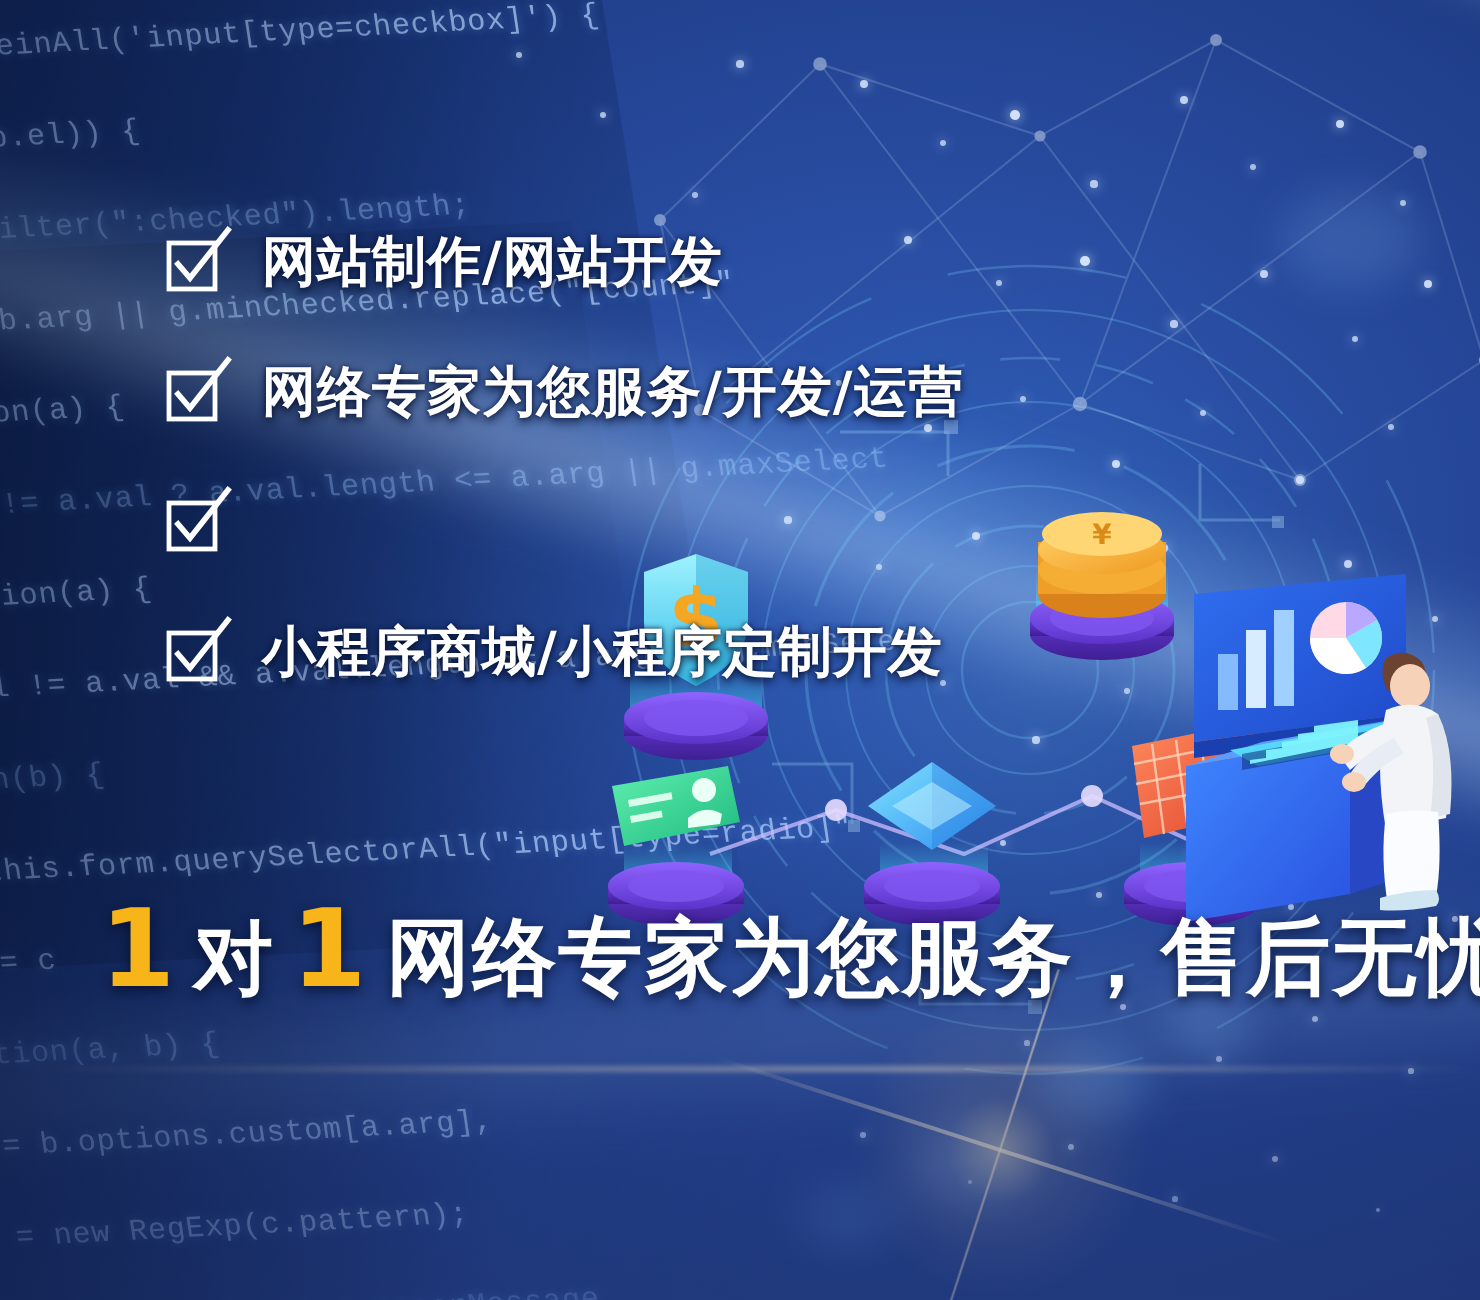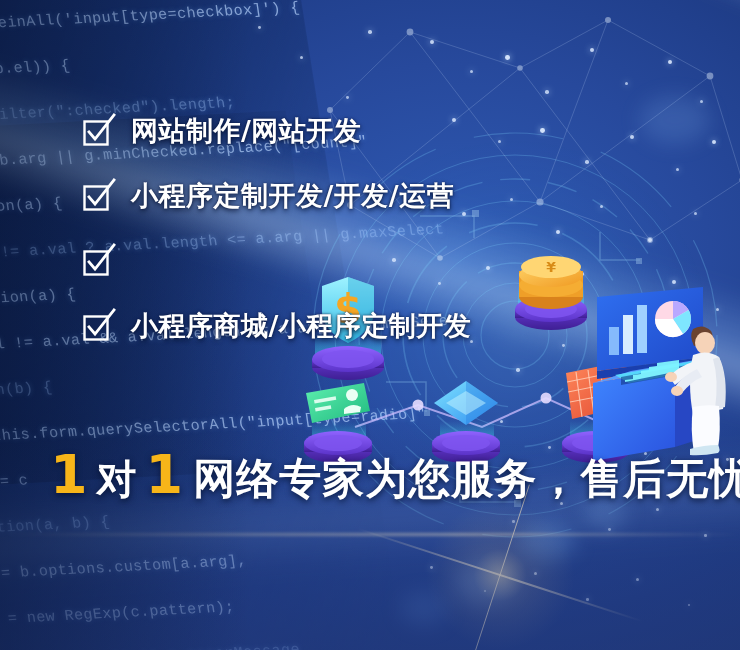--- a/index.html
+++ b/index.html
@@ -599,21 +599,21 @@
           </span>
           <span class="feature-label">网站制作/网站开发</span>
         </div>
         <div class="feature-row">
           <span class="cb">
             <svg width="30" height="30" viewBox="0 0 30 30">
               <rect x="1.5" y="5.5" width="23" height="23" fill="none" stroke="#ffffff" stroke-width="2.4"></rect>
               <path d="M6 16 L12 23 L31 -1" fill="none" stroke="#ffffff" stroke-width="2.8" stroke-linecap="square"></path>
             </svg>
           </span>
-          <span class="feature-label">小程序定制开发/开发/运营</span>
+          <span class="feature-label">网络专家为您服务/开发/运营</span>
         </div>
         <div class="feature-row">
           <span class="cb">
             <svg width="30" height="30" viewBox="0 0 30 30">
               <rect x="1.5" y="5.5" width="23" height="23" fill="none" stroke="#ffffff" stroke-width="2.4"></rect>
               <path d="M6 16 L12 23 L31 -1" fill="none" stroke="#ffffff" stroke-width="2.8" stroke-linecap="square"></path>
             </svg>
           </span>
         </div>
         <div class="feature-row">

